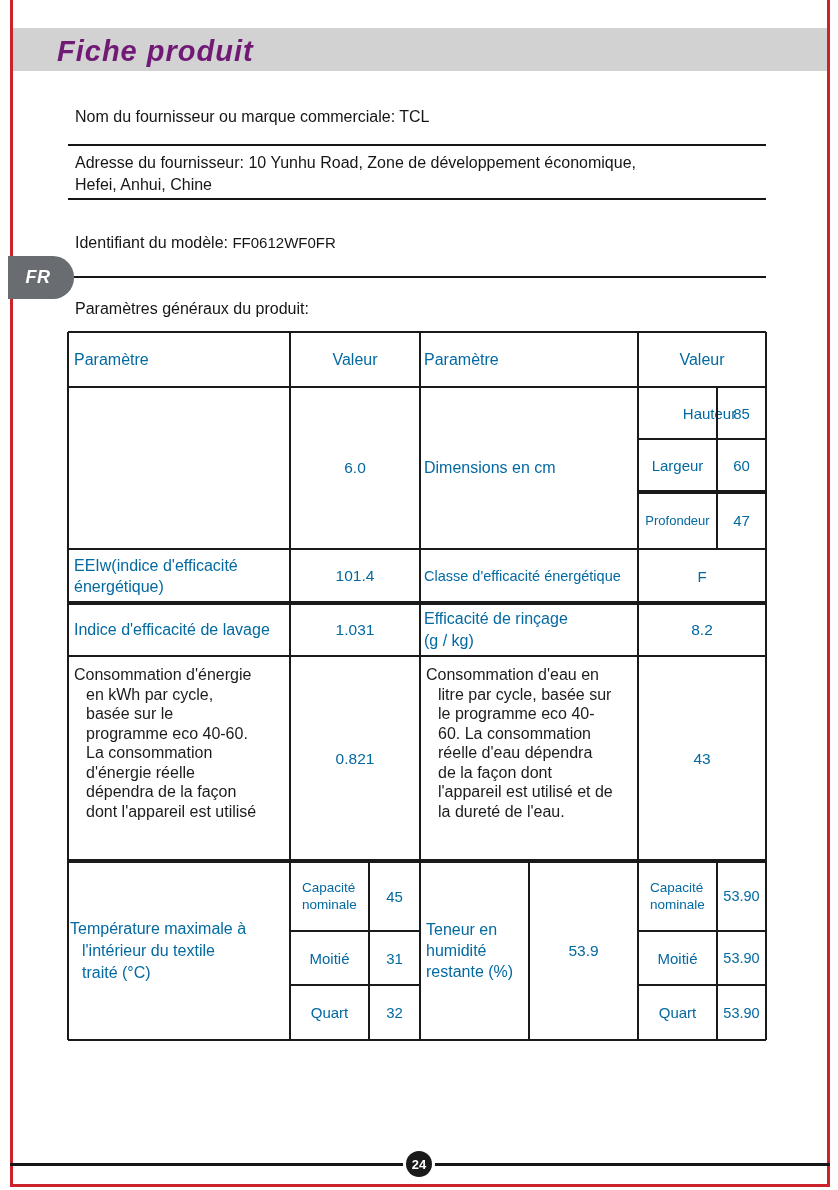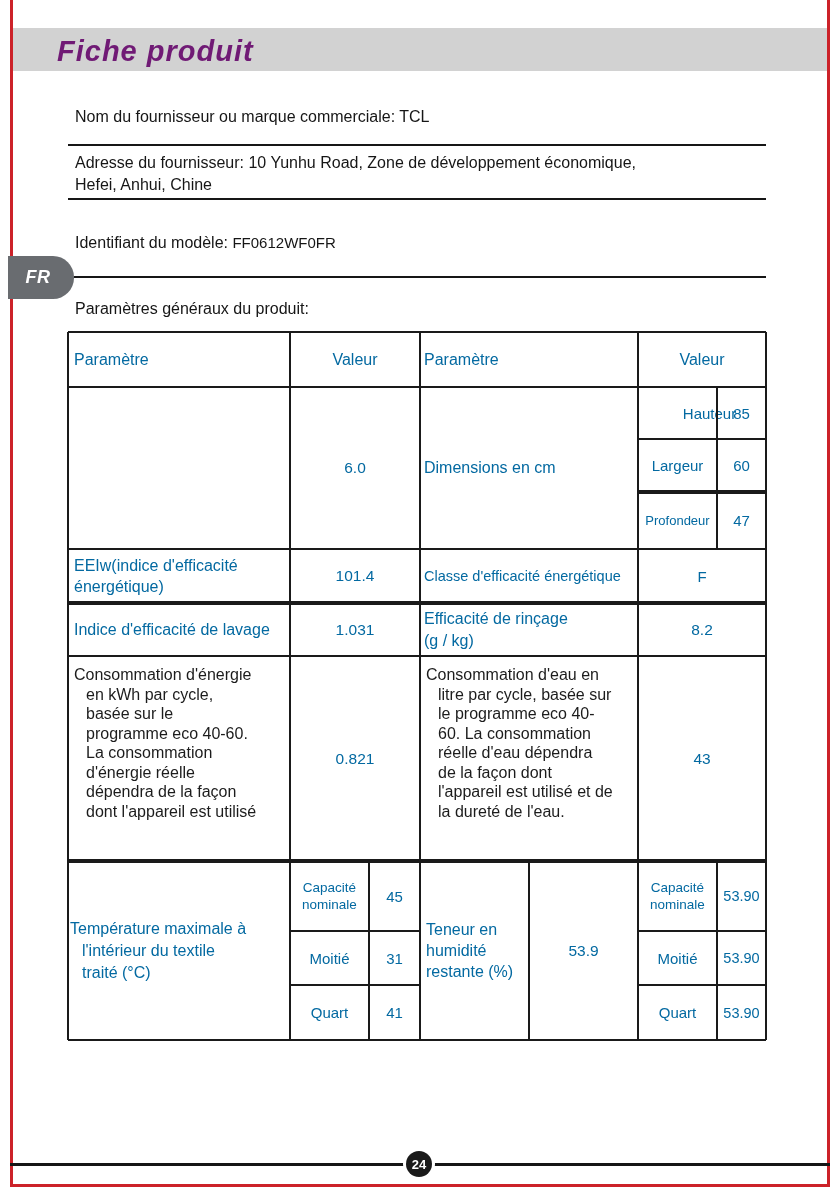--- a/index.html
+++ b/index.html
@@ -25,21 +25,21 @@
   
   #fr-tab{
     left:8px;top:256px;width:66px;height:43px;background:#696c70;
     border-radius:0 21px 21px 0;display:flex;align-items:center;justify-content:center;
   }
   #fr-tab span{color:#fff;font-weight:bold;font-style:italic;font-size:18px;letter-spacing:.5px;padding-right:6px;}
   
   #param-table{left:68px;top:332px;width:698px;height:708px;position:absolute;}
   .cell{position:absolute;display:flex;align-items:center;white-space:pre-line;font-size:16px;color:#0369a1;}
   .c-left{justify-content:flex-start;text-align:left;}
-  .c-center{justify-content:center;text-align:center;}
+  .c-center{justify-content:center;}
   .hang{display:block;padding-left:16px;text-indent:-12px;padding-top:9px;line-height:19.5px;}
   .hang-inner{display:block;padding-left:12px;text-indent:-12px;}
   .gline{position:absolute;background:#1a1a1a;}
   
   #footer-line{left:10px;top:1163px;width:820px;height:3px;background:#161616;}
   #page-number-badge{
     left:406px;top:1151px;width:26px;height:26px;border-radius:50%;
     background:#1a1a1a;box-shadow:0 0 0 3px #ffffff;
     display:flex;align-items:center;justify-content:center;
   }
@@ -126,21 +126,21 @@
     <span class="pre hang-inner">Température maximale à
 l'intérieur du textile
 traité (°C)</span>
   </div>
   <div class="cell c-center pre" style="left:222px;top:529px;width:79px;height:70px;font-size:13.5px;line-height:17px;">Capacité
 nominale</div>
   <div class="cell c-center" style="left:301px;top:529px;width:51px;height:70px;font-size:15px;">45</div>
   <div class="cell c-center" style="left:222px;top:599px;width:79px;height:54px;font-size:15px;">Moitié</div>
   <div class="cell c-center" style="left:301px;top:599px;width:51px;height:54px;font-size:15px;">31</div>
   <div class="cell c-center" style="left:222px;top:653px;width:79px;height:55px;font-size:15px;">Quart</div>
-  <div class="cell c-center" style="left:301px;top:653px;width:51px;height:55px;font-size:15px;">41</div>
+  <div class="cell c-center" style="left:301px;top:653px;width:51px;height:55px;font-size:15px;">32</div>
 
   <div class="cell c-left pre" style="left:358px;top:529px;width:100px;height:179px;line-height:21px;">Teneur en
 humidité
 restante (%)</div>
   <div class="cell c-center" style="left:461px;top:529px;width:109px;height:179px;font-size:15.5px;">53.9</div>
   <div class="cell c-center pre" style="left:570px;top:529px;width:79px;height:70px;font-size:13.5px;line-height:17px;">Capacité
 nominale</div>
   <div class="cell c-center" style="left:649px;top:529px;width:49px;height:70px;font-size:14.5px;">53.90</div>
   <div class="cell c-center" style="left:570px;top:599px;width:79px;height:54px;font-size:15px;">Moitié</div>
   <div class="cell c-center" style="left:649px;top:599px;width:49px;height:54px;font-size:14.5px;">53.90</div>

